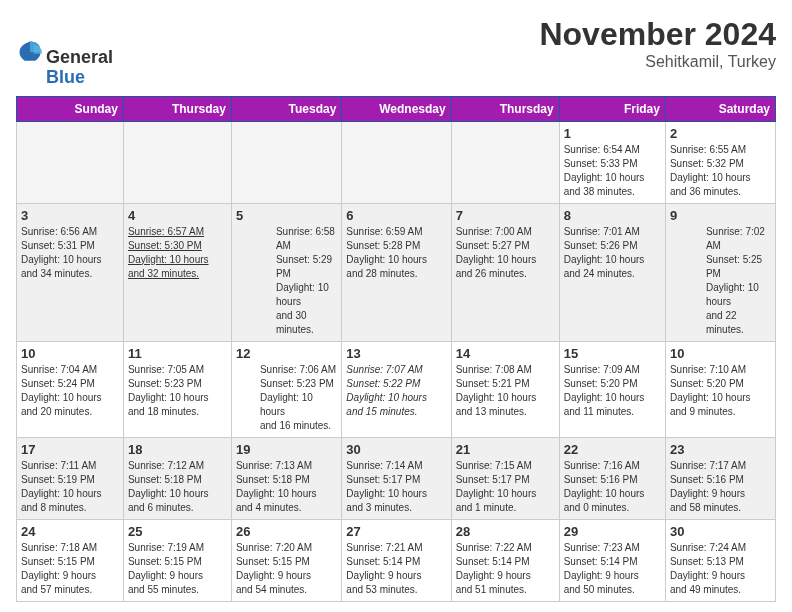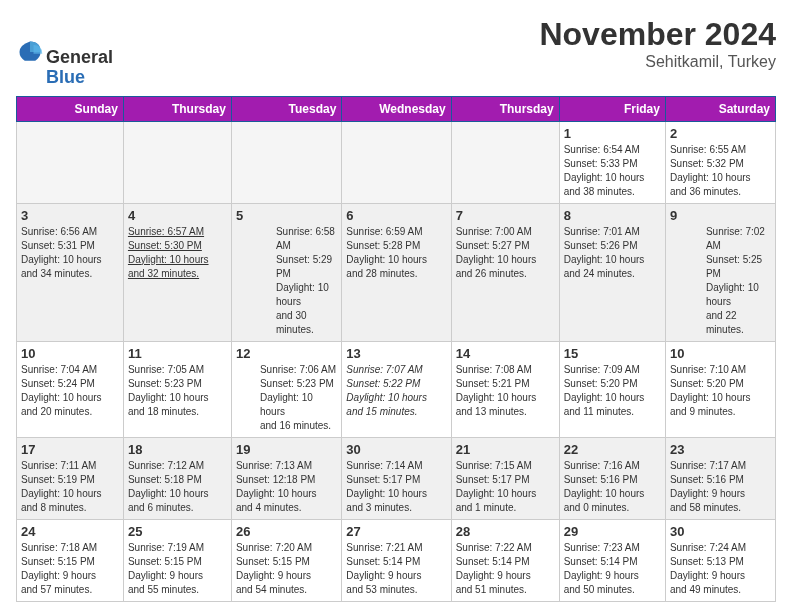--- a/index.html
+++ b/index.html
@@ -262,21 +262,21 @@
         <td class="shaded">
           <span class="day-num">18</span>
           <div class="day-info" style="white-space: pre-line;">Sunrise: 7:12 AM
 Sunset: 5:18 PM
 Daylight: 10 hours
 and 6 minutes.</div>
         </td>
         <td class="shaded">
           <span class="day-num">19</span>
           <div class="day-info" style="white-space: pre-line;">Sunrise: 7:13 AM
-Sunset: 12:18 PM
+Sunset: 5:18 PM
 Daylight: 10 hours
 and 4 minutes.</div>
         </td>
         <td class="shaded">
           <span class="day-num">30</span>
           <div class="day-info" style="white-space: pre-line;">Sunrise: 7:14 AM
 Sunset: 5:17 PM
 Daylight: 10 hours
 and 3 minutes.</div>
         </td>

